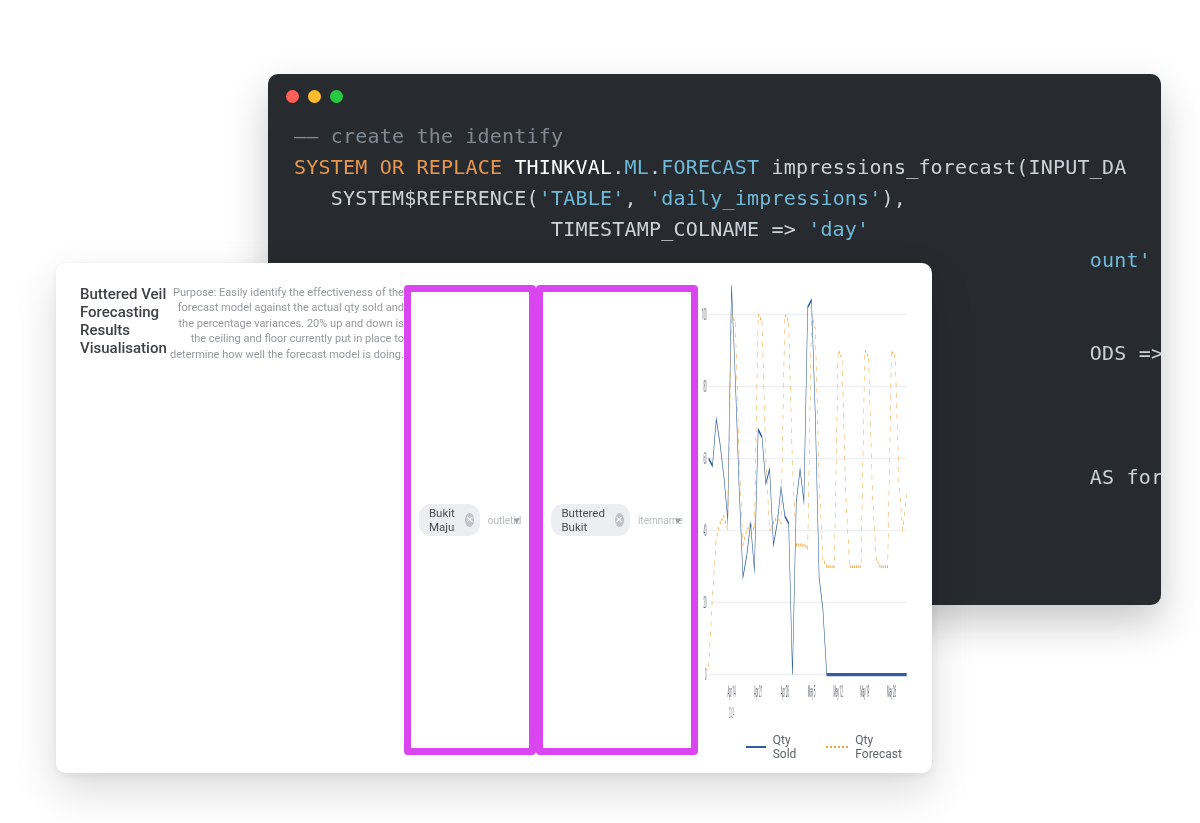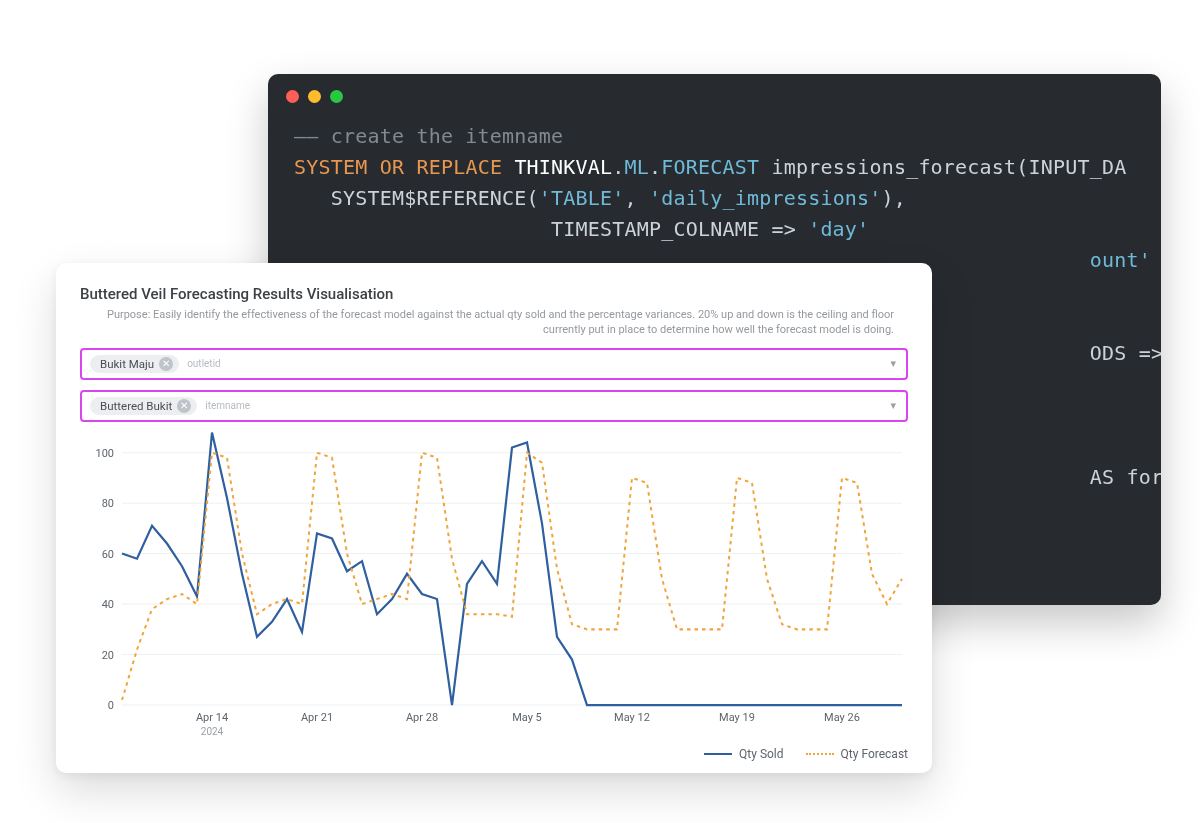--- a/index.html
+++ b/index.html
@@ -55,40 +55,39 @@
     position: absolute;
     top: 263px;
     left: 56px;
     width: 876px;
     height: 510px;
     background: #ffffff;
     border-radius: 10px;
     box-shadow: 0 18px 44px rgba(0,0,0,0.14), 0 3px 10px rgba(0,0,0,0.06);
     padding: 22px 24px 8px 24px;
     display: flex;
-    flex-direction: column;
   }
   .card h2 {
     font-size: 15px;
     font-weight: 500;
     color: #3d4146;
     margin-bottom: 4px;
   }
   .card .purpose {
     font-size: 11px;
     color: #94999f;
     text-align: right;
     max-width: 800px;
     margin: 0 auto 10px auto;
     line-height: 1.4;
   }
   .filter {
     display: flex;
     align-items: center;
-    border: 2px solid #d946ef;
+    border: 7px solid #d946ef;
     border-radius: 4px;
     padding: 5px 8px;
     margin-bottom: 10px;
     position: relative;
   }
   .chip {
     display: inline-flex;
     align-items: center;
     background: #eceef1;
     border-radius: 12px;
@@ -141,21 +140,21 @@
 </style>
 </head>
 <body>
 
 <div class="code-window">
   <div class="traffic-lights">
     <span class="dot dot-red"></span>
     <span class="dot dot-yellow"></span>
     <span class="dot dot-green"></span>
   </div>
-  <div class="code" id="code-content"><span class="c-comment">—— create the itemname</span>
+  <div class="code" id="code-content"><span class="c-comment">—— create the identify</span>
 <span class="c-kw">SYSTEM</span> <span class="c-kw">OR</span> <span class="c-kw">REPLACE</span> <span class="c-obj">THINKVAL</span><span class="c-op">.</span><span class="c-func">ML</span><span class="c-op">.</span><span class="c-func">FORECAST</span> <span class="c-plain">impressions_forecast(INPUT_DA</span>
    <span class="c-plain">SYSTEM$REFERENCE(</span><span class="c-str">'TABLE'</span><span class="c-plain">, </span><span class="c-str">'daily_impressions'</span><span class="c-plain">),</span>
                      <span class="c-plain">TIMESTAMP_COLNAME </span><span class="c-op">=&gt;</span> <span class="c-str">'day'</span>
                                                                  <span class="c-str">ount'</span>
 
 
                                                                  <span class="c-plain">ODS </span><span class="c-op">=&gt;</span> 
 
 
 

